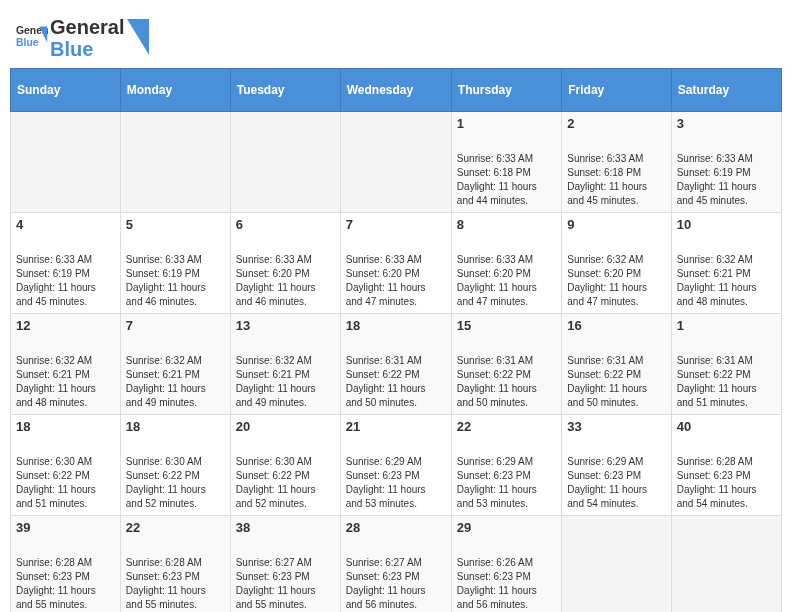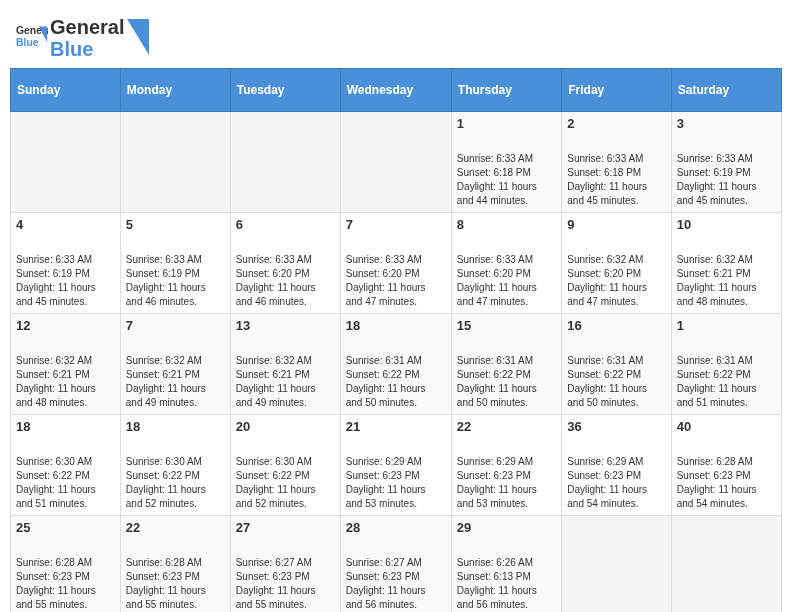--- a/index.html
+++ b/index.html
@@ -286,67 +286,67 @@
 and 53 minutes.</div>
         </td>
         <td>
           <div class="day-number">22</div>
           <div class="day-info" style="white-space: pre-line;">Sunrise: 6:29 AM
 Sunset: 6:23 PM
 Daylight: 11 hours
 and 53 minutes.</div>
         </td>
         <td>
-          <div class="day-number">36</div>
+          <div class="day-number">33</div>
           <div class="day-info" style="white-space: pre-line;">Sunrise: 6:29 AM
 Sunset: 6:23 PM
 Daylight: 11 hours
 and 54 minutes.</div>
         </td>
         <td>
           <div class="day-number">40</div>
           <div class="day-info" style="white-space: pre-line;">Sunrise: 6:28 AM
 Sunset: 6:23 PM
 Daylight: 11 hours
 and 54 minutes.</div>
         </td>
       </tr>
       <tr>
         <td>
-          <div class="day-number">25</div>
+          <div class="day-number">39</div>
           <div class="day-info" style="white-space: pre-line;">Sunrise: 6:28 AM
 Sunset: 6:23 PM
 Daylight: 11 hours
 and 55 minutes.</div>
         </td>
         <td>
           <div class="day-number">22</div>
           <div class="day-info" style="white-space: pre-line;">Sunrise: 6:28 AM
 Sunset: 6:23 PM
 Daylight: 11 hours
 and 55 minutes.</div>
         </td>
         <td>
-          <div class="day-number">27</div>
+          <div class="day-number">38</div>
           <div class="day-info" style="white-space: pre-line;">Sunrise: 6:27 AM
 Sunset: 6:23 PM
 Daylight: 11 hours
 and 55 minutes.</div>
         </td>
         <td>
           <div class="day-number">28</div>
           <div class="day-info" style="white-space: pre-line;">Sunrise: 6:27 AM
 Sunset: 6:23 PM
 Daylight: 11 hours
 and 56 minutes.</div>
         </td>
         <td>
           <div class="day-number">29</div>
           <div class="day-info" style="white-space: pre-line;">Sunrise: 6:26 AM
-Sunset: 6:13 PM
+Sunset: 6:23 PM
 Daylight: 11 hours
 and 56 minutes.</div>
         </td>
         <td class="empty-cell"></td>
         <td class="empty-cell"></td>
       </tr>
     </tbody>
 </table>
 
 </body></html>

